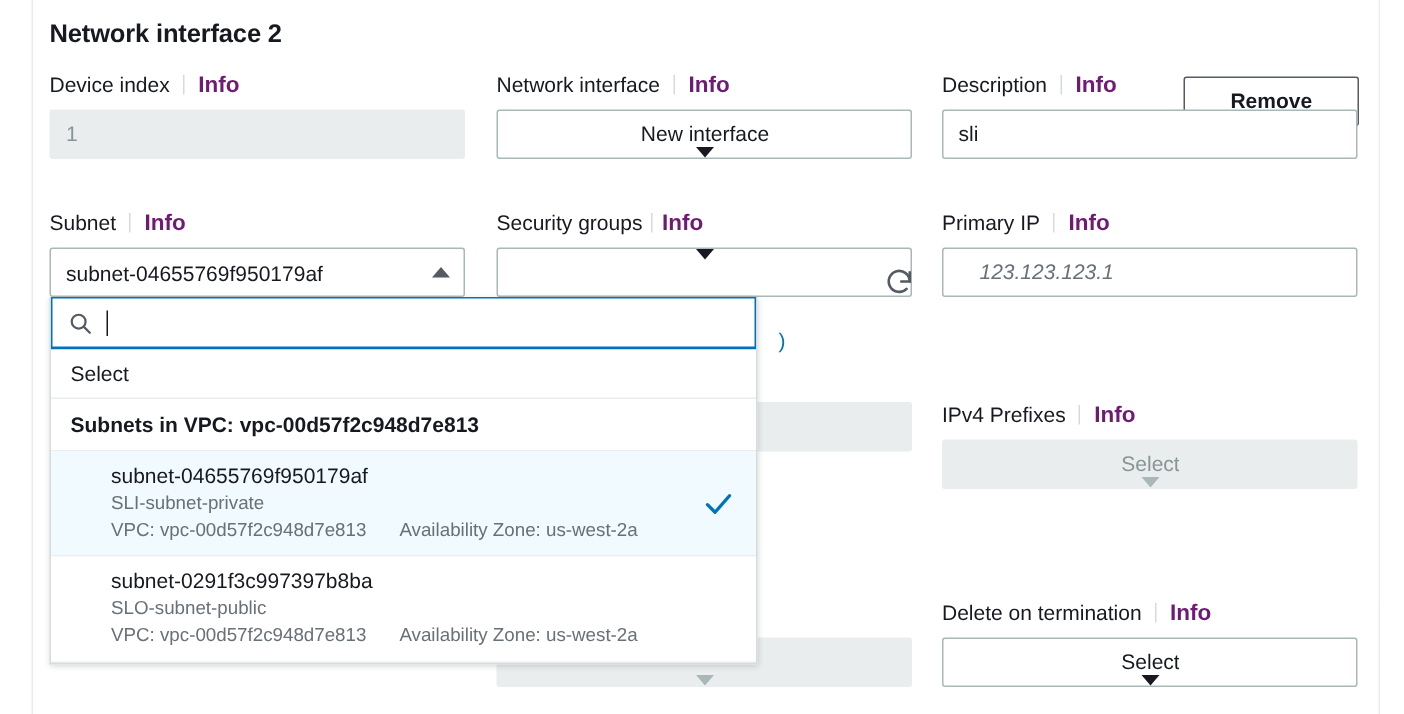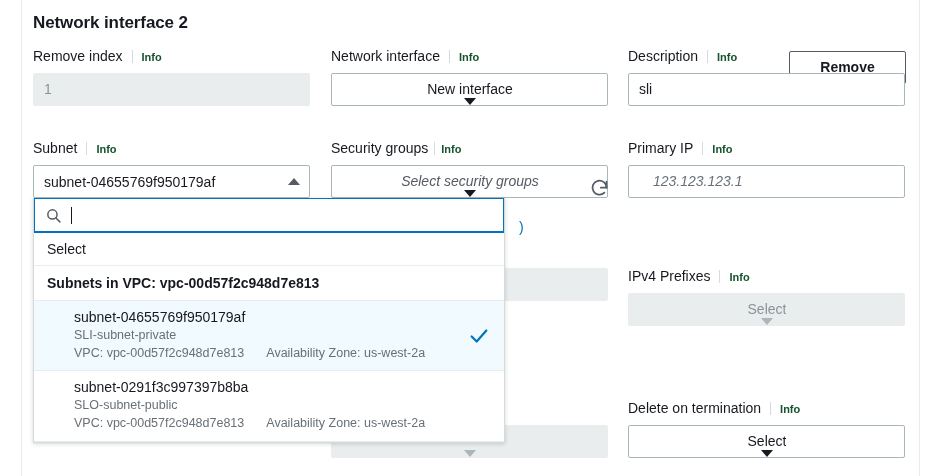--- a/index.html
+++ b/index.html
@@ -62,21 +62,21 @@
     display: flex; align-items: baseline;
     height: 18px; margin-bottom: 7px;
     white-space: nowrap;
   }
   .label-text { font-size: 14px; color: #16191f; font-weight: normal; }
   .label-sep {
     display:inline-block; width:1px; height:13px;
     background:#d5dbdb; margin: 0 9px; position: relative; top: 2px;
   }
   .label-sep.tight { margin: 0 6px; }
-  .info-link { font-size: 11px; font-weight: bold; color: #14532d; cursor: pointer; text-decoration: none; }
+  .info-link { font-size: 15px; font-weight: bold; color: #701a75; cursor: pointer; text-decoration: none; }
 
   
   .input, .select {
     width: 277px; height: 33px;
     border: 1px solid #aab7b8;
     border-radius: 2px;
     background: #ffffff;
     font-family: "Liberation Sans", sans-serif;
     font-size: 14px;
     color: #16191f;
@@ -184,21 +184,21 @@
 <div id="page-gutter-left"></div>
 <div id="page-gutter-right"></div>
 
 <div id="card">
 
   <div class="section-title">Network interface 2</div>
   <button class="remove-button">Remove</button>
 
   <div class="col col-1 row-1">
     <div class="field-label">
-      <span class="label-text">Remove index</span>
+      <span class="label-text">Device index</span>
       <span class="label-sep"></span>
       <a class="info-link">Info</a>
     </div>
     <div class="input disabled">1</div>
   </div>
 
   <div class="col col-2 row-1">
     <div class="field-label">
       <span class="label-text">Network interface</span>
       <span class="label-sep"></span>
@@ -227,21 +227,20 @@
     </div>
   </div>
 
   <div class="col col-2 row-2">
     <div class="field-label">
       <span class="label-text">Security groups</span>
       <span class="label-sep tight"></span>
       <a class="info-link">Info</a>
     </div>
     <div class="select">
-      <span class="sel-value placeholder">Select security groups</span>
       <span class="caret caret-down"></span>
     </div>
   </div>
 
   <div class="col col-3 row-2">
     <div class="field-label">
       <span class="label-text">Primary IP</span>
       <span class="label-sep"></span>
       <a class="info-link">Info</a>
     </div>

